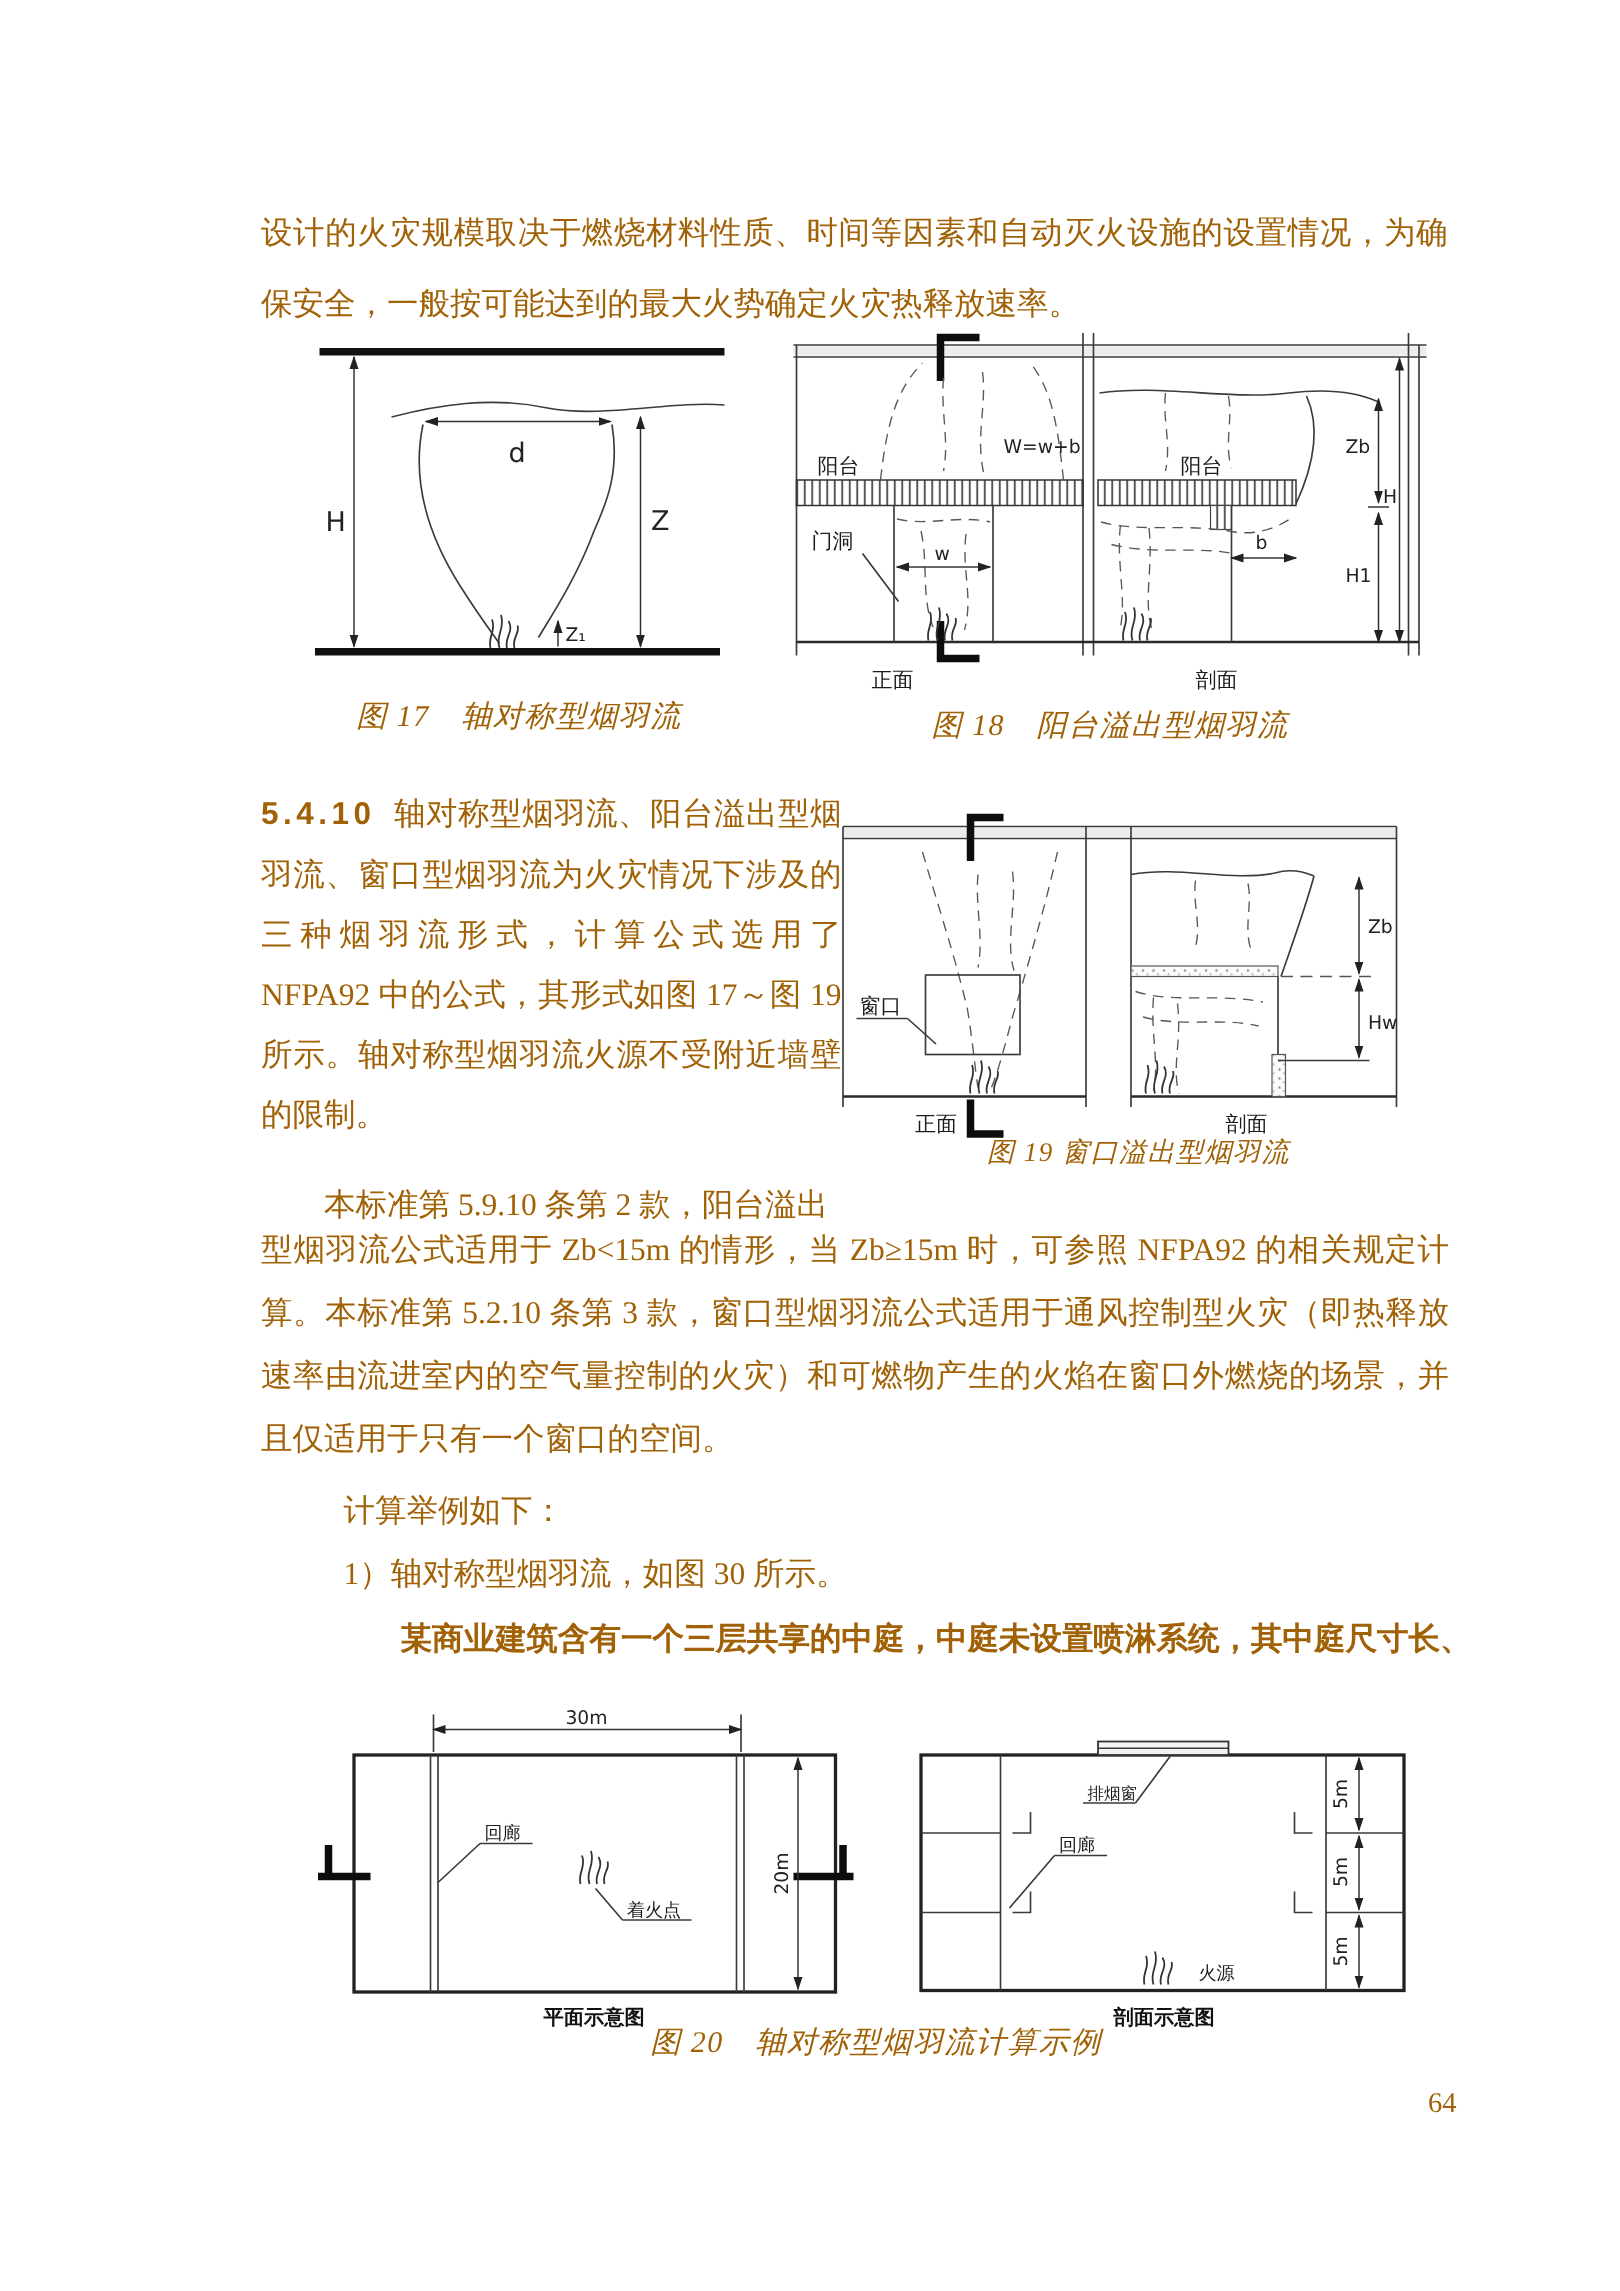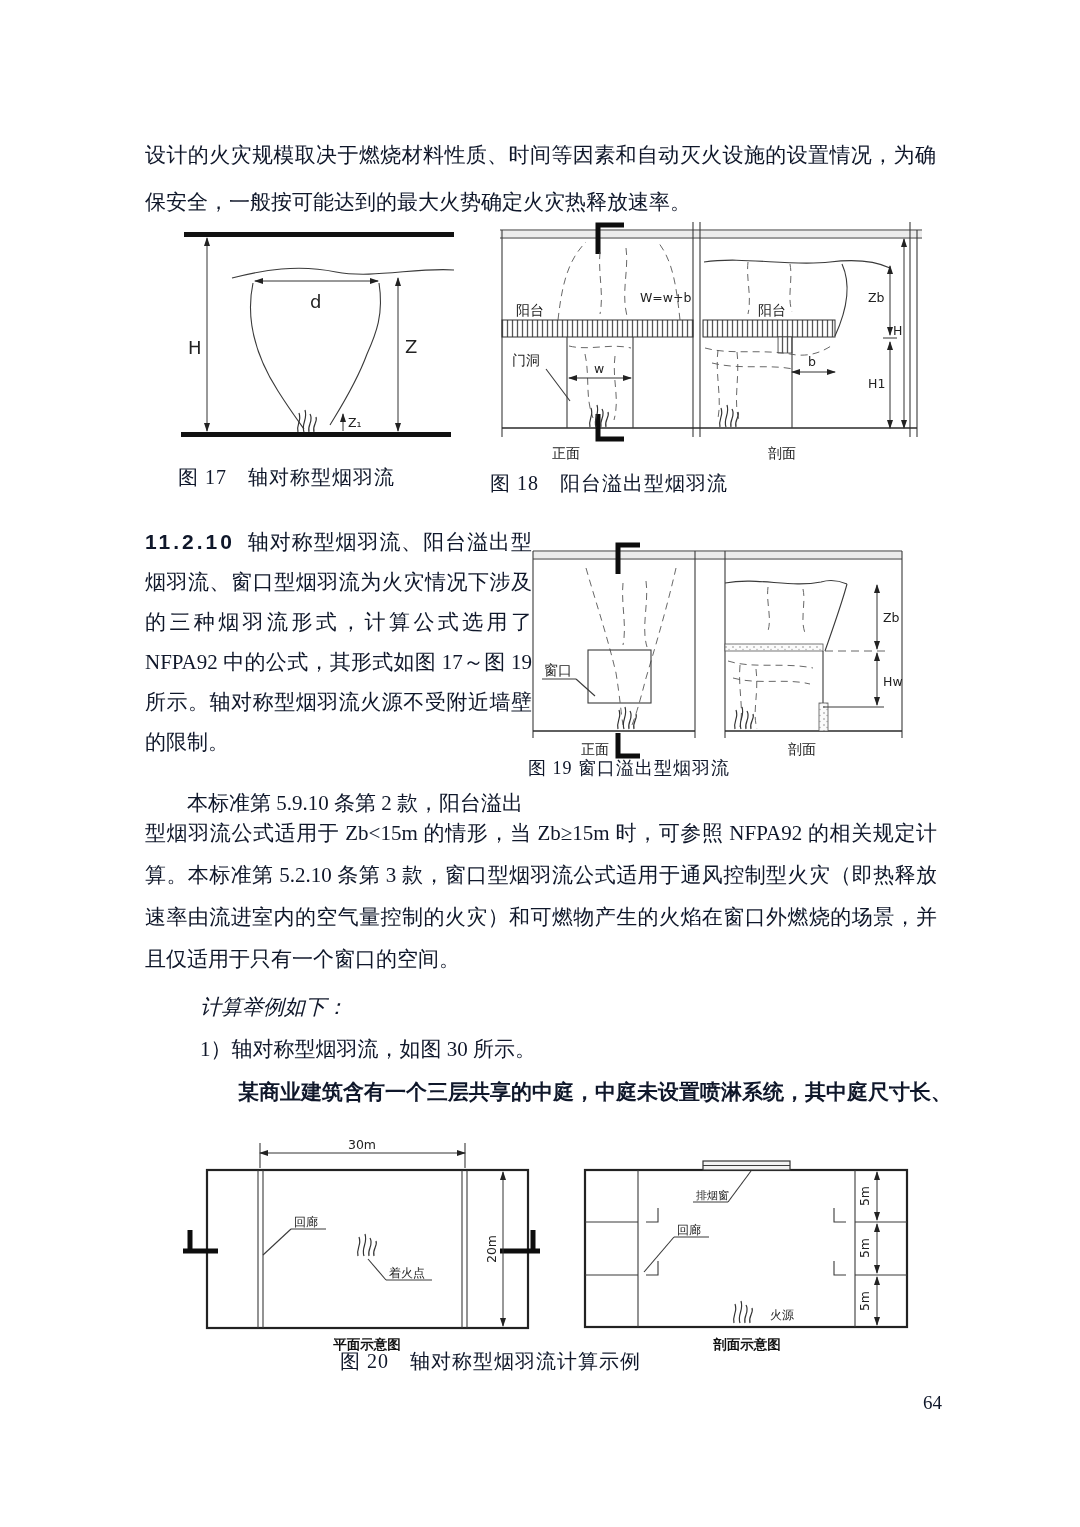--- a/index.html
+++ b/index.html
@@ -1,24 +1,24 @@
 <!DOCTYPE html>
 <html><head>
 <meta charset="utf-8">
 <style>
   html,body{margin:0;padding:0;background:#ffffff;}
   .page{
     position:relative;width:966px;height:1527px;background:#ffffff;
-    font-family:"Liberation Serif",serif;color:#0f172a;overflow:hidden;
+    font-family:"Liberation Serif",serif;color:#a16207;overflow:hidden;margin-left:29px;
   }
   .para{position:absolute;font-size:21px;line-height:42px;text-align:justify;}
   .one-line{white-space:nowrap;text-align:left;}
   .sec-num{font-family:"Liberation Sans",sans-serif;font-weight:bold;letter-spacing:3px;}
   .sec-rest{margin-left:12px;}
-  .caption{position:absolute;font-size:20px;letter-spacing:1px;}
+  .caption{position:absolute;font-size:20px;text-align:center;letter-spacing:1px;font-style:italic;}
   .pageno{position:absolute;font-size:19px;}
   svg{position:absolute;overflow:visible;}
   .ln{stroke:#3a3a3a;stroke-width:1.1;fill:none;}
   .lnb{stroke:#2a2a2a;stroke-width:1.7;fill:none;}
   .thk{stroke:#0d0d0d;stroke-width:5;fill:none;}
   .smk{stroke:#565656;stroke-width:0.9;fill:none;stroke-dasharray:7 5;}
   .dim{stroke:#333;stroke-width:1;fill:none;}
   .dsh{stroke:#555;stroke-width:0.9;fill:none;stroke-dasharray:8 5;}
   .cjk{font-family:"Liberation Serif",serif;font-size:14px;fill:#1c1c1c;}
   .cjk-s{font-family:"Liberation Serif",serif;font-size:12px;fill:#1c1c1c;}
@@ -161,21 +161,21 @@
     <g>
       <line class="dim" x1="400" y1="120" x2="400" y2="206" marker-start="url(#arr)" marker-end="url(#arr)"></line>
       <text class="dml" x="378" y="166">H1</text>
     </g>
     <text class="cjk" x="62" y="236">正面</text>
     <text class="cjk" x="278" y="236">剖面</text>
   </svg>
   <div class="caption" style="left:490px;top:470px;width:442px;">图 18　阳台溢出型烟羽流</div>
 
   <div class="para" style="left:145px;top:522px;width:387px;line-height:40px;">
-    <span class="sec-num">11.2.10</span><span class="sec-rest">轴对称型烟羽流、阳台溢出型烟羽流、窗口型烟羽流为火灾情况下涉及的三种烟羽流形式，计算公式选用了 NFPA92 中的公式，其形式如图 17～图 19 所示。轴对称型烟羽流火源不受附近墙壁的限制。</span>
+    <span class="sec-num">5.4.10</span><span class="sec-rest">轴对称型烟羽流、阳台溢出型烟羽流、窗口型烟羽流为火灾情况下涉及的三种烟羽流形式，计算公式选用了 NFPA92 中的公式，其形式如图 17～图 19 所示。轴对称型烟羽流火源不受附近墙壁的限制。</span>
   </div>
 
   <svg style="left:528px;top:543px;" width="404" height="216" viewBox="0 0 404 216">
     <g>
       <rect x="5" y="9" width="369" height="6" fill="#ececec"></rect>
       <line class="ln" x1="5" y1="8" x2="374" y2="8"></line>
       <line class="ln" x1="5" y1="16" x2="374" y2="16"></line>
     </g>
     <g>
       <line class="ln" x1="5" y1="8" x2="5" y2="195"></line>
@@ -230,21 +230,21 @@
       <text class="dml" x="355" y="143">Hw</text>
     </g>
     <text class="cjk" x="260" y="211">剖面</text>
   </svg>
   <div class="caption" style="left:528px;top:756px;width:404px;font-size:18px;">图 19 窗口溢出型烟羽流</div>
 
   <div class="para one-line" style="left:145px;top:782px;width:420px;text-indent:2em;">本标准第 5.9.10 条第 2 款，阳台溢出</div>
 
   <div class="para" style="left:145px;top:812px;width:792px;line-height:42px;">型烟羽流公式适用于 Zb&lt;15m 的情形，当 Zb≥15m 时，可参照 NFPA92 的相关规定计算。本标准第 5.2.10 条第 3 款，窗口型烟羽流公式适用于通风控制型火灾（即热释放速率由流进室内的空气量控制的火灾）和可燃物产生的火焰在窗口外燃烧的场景，并且仅适用于只有一个窗口的空间。</div>
 
-  <div class="para one-line" style="left:145px;top:986px;padding-left:55px;font-style:italic;">计算举例如下：</div>
+  <div class="para one-line" style="left:145px;top:986px;padding-left:55px;">计算举例如下：</div>
 
   <div class="para one-line" style="left:145px;top:1028px;padding-left:55px;">1）轴对称型烟羽流，如图 30 所示。</div>
 
   <div class="para one-line" style="left:145px;top:1071px;padding-left:93px;font-weight:bold;">某商业建筑含有一个三层共享的中庭，中庭未设置喷淋系统，其中庭尺寸长、</div>
 
   <svg style="left:170px;top:1138px;" width="370" height="218" viewBox="0 0 370 218">
     <rect x="37" y="32" width="321" height="158" fill="none" stroke="#222" stroke-width="2.2"></rect>
     <g>
       <line class="ln" x1="88" y1="32" x2="88" y2="190"></line>
       <line class="ln" x1="93" y1="32" x2="93" y2="190"></line>

